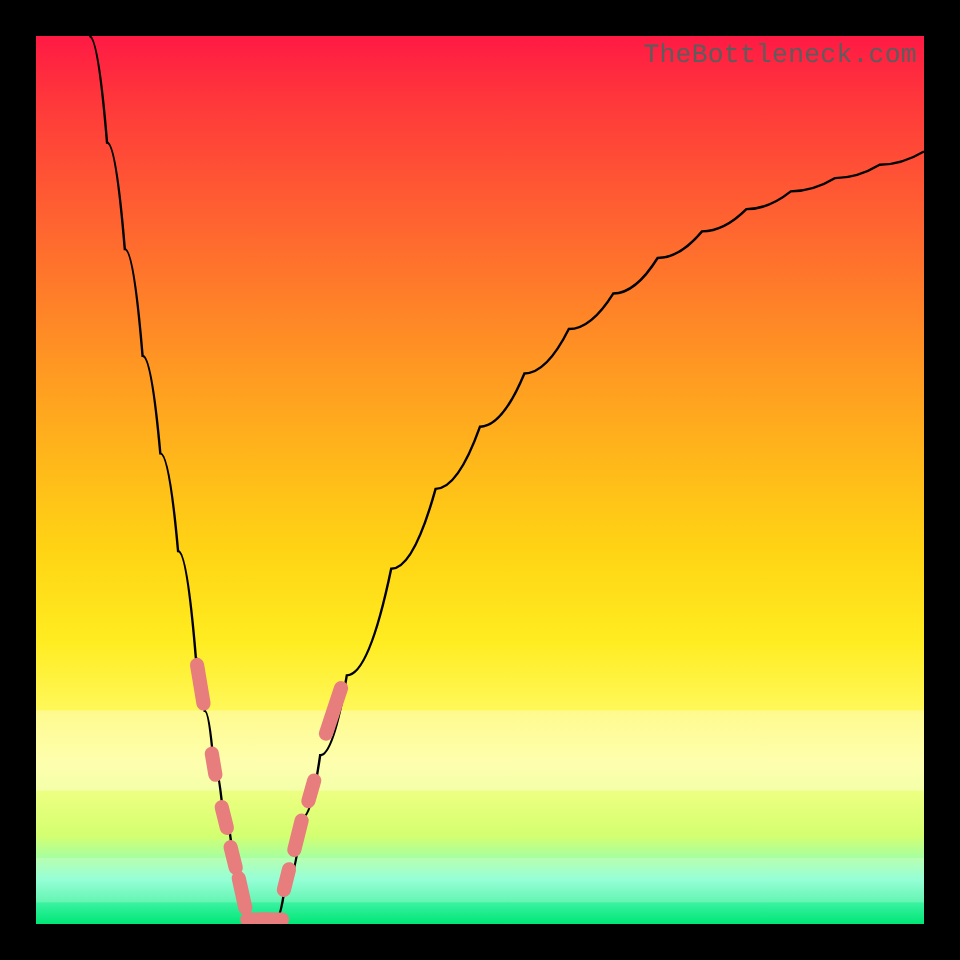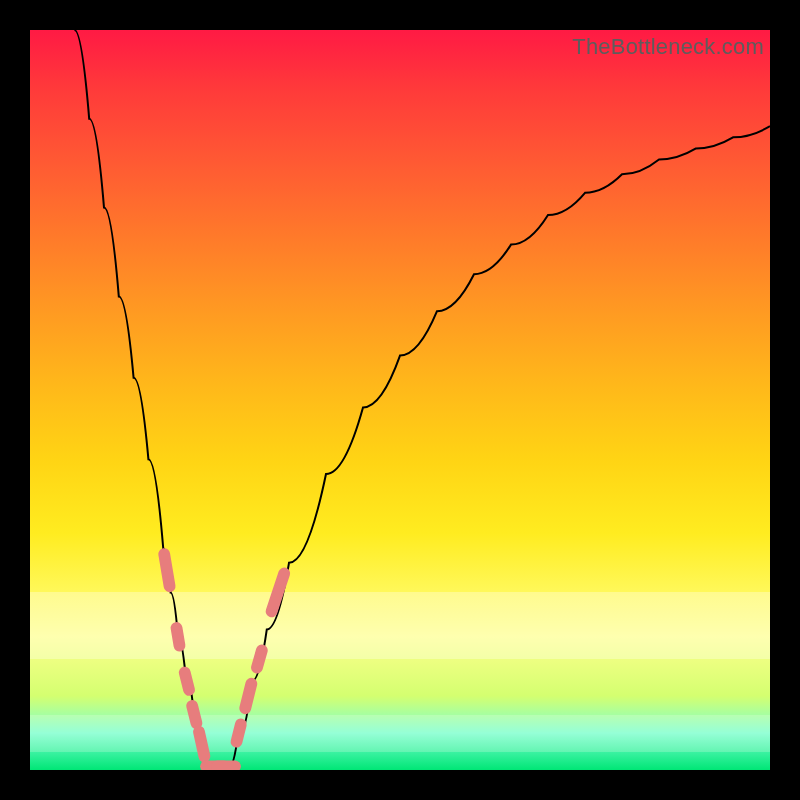--- a/index.html
+++ b/index.html
@@ -34,21 +34,21 @@
   .pale-band {
     position: absolute;
     left: 0;
     width: 100%;
     background: rgba(255,255,240,0.35);
   }
   .attrib {
     position: absolute;
     right: 6px;
     top: 4px;
-    font-family: Liberation Sans, sans-serif;
+    font-family: Liberation Mono, monospace;
     font-size: 22px;
     color: #5d5d5d;
     letter-spacing: 0.2px;
     font-weight: 500;
   }
   svg.curve {
     position: absolute;
     left: 0; top: 0;
     width: 100%; height: 100%;
     pointer-events: none;

